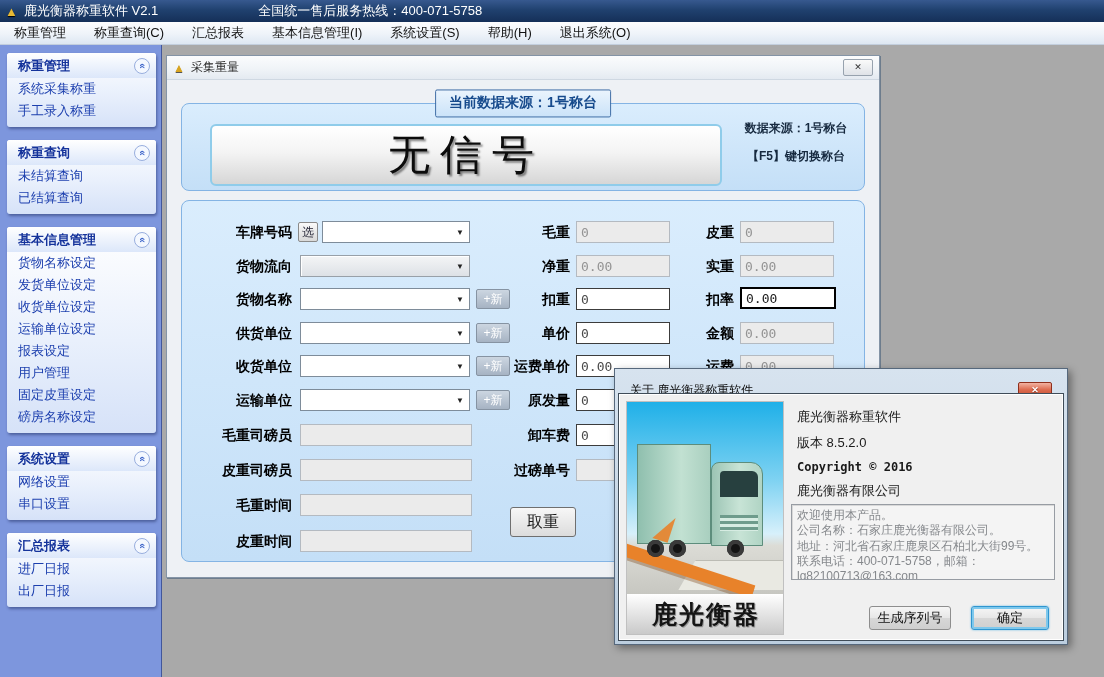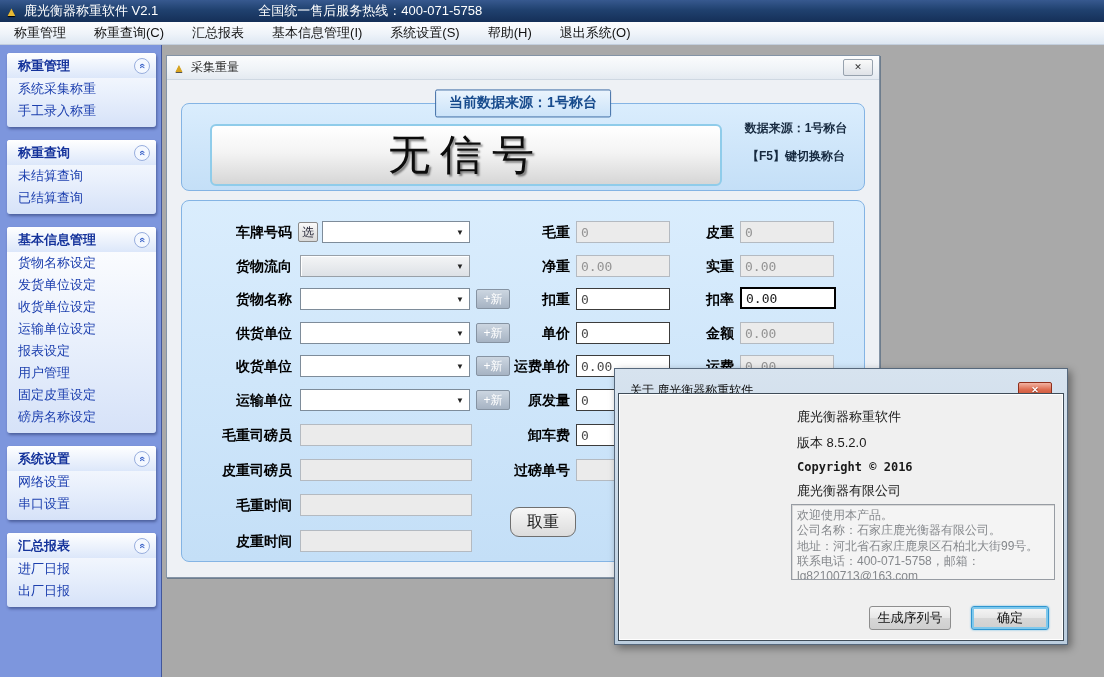--- a/index.html
+++ b/index.html
@@ -81,21 +81,21 @@
   .combo.filled { background:linear-gradient(180deg,#f4f5f6 0%,#dde1e6 100%); border:1px solid #98a0a8;
     box-shadow:inset 1px 1px 0 #fff; }
   .btn-sm { position:absolute; height:20px; background:linear-gradient(180deg,#fafafa,#d9d9d9);
     border:1px solid #8a8a8a; border-radius:2px; font-size:12px; color:#223; text-align:center;
     cursor:pointer; line-height:18px; }
   .btn-new { position:absolute; width:34px; height:20px; border-radius:2px; cursor:pointer;
     background:linear-gradient(180deg,#ccd6e1 0%,#a6b3c3 100%); border:1px solid #8693a2;
     color:#fff; font-size:12px; text-align:center; line-height:18px; }
   .btn-take { position:absolute; left:328px; top:306px; width:66px; height:30px;
     background:linear-gradient(180deg,#f7f7f7 0%,#dcdcdc 100%); border:1px solid #6f6f6f;
-    border-radius:9px; font-size:16px; color:#1a1a1a; text-align:center; line-height:28px; cursor:pointer; }
+    border-radius:3px; font-size:16px; color:#1a1a1a; text-align:center; line-height:28px; cursor:pointer; }
 
   
   .dlg { position:absolute; left:614px; top:368px; width:454px; height:277px;
     background:linear-gradient(180deg,#d7e3ef 0%,#bccedf 100%);
     border:1px solid #56687c; box-shadow:3px 3px 8px rgba(0,0,0,.4); padding:11px; }
   .dlg-title { height:21px; display:flex; align-items:center; padding:0 4px; }
   .dlg-title .txt { flex:1; font-size:12px; color:#101010; }
   .dlg-close { width:34px; height:17px; border-radius:2px; cursor:pointer;
     background:linear-gradient(180deg,#f2b3a2 0%,#dd6b4f 45%,#c14a2e 100%);
     border:1px solid #8e2f1d; color:#fff; font-size:9px; font-weight:bold; text-align:center;
@@ -327,20 +327,37 @@
       <input class="field dis" style="left: 558px; top: 154px; width: 94px;" readonly="" value="0.00">
     </div>
   </div>
 
   <div class="dlg">
     <div class="dlg-title">
       <span class="txt">关于 鹿光衡器称重软件</span>
       <div class="dlg-close">✕</div>
     </div>
     <div class="dlg-body">
+      <div class="truck">
+        <div class="sky">
+          <div class="t-box">
+            <div class="t-arrow"></div>
+          </div>
+          <div class="t-cab">
+            <div class="t-wind"></div>
+            <div class="t-grill"></div>
+          </div>
+          <div class="t-plat"></div>
+          <div class="t-ramp"></div>
+          <div class="t-wheel" style="left:20px"></div>
+          <div class="t-wheel" style="left:42px"></div>
+          <div class="t-wheel" style="left:100px"></div>
+        </div>
+        <div class="t-cap">鹿光衡器</div>
+      </div>
       <div class="d-line" style="top:14px">鹿光衡器称重软件</div>
       <div class="d-line" style="top:40px">版本 8.5.2.0</div>
       <div class="d-line d-mono" style="top:66px">Copyright © 2016</div>
       <div class="d-line" style="top:88px">鹿光衡器有限公司</div>
       <div class="d-info">欢迎使用本产品。
 公司名称：石家庄鹿光衡器有限公司。
 地址：河北省石家庄鹿泉区石柏北大街99号。
 联系电话：400-071-5758，邮箱：
 lg82100713@163.com</div>
       <div class="dlg-btn" style="left:250px;width:82px">生成序列号</div>

